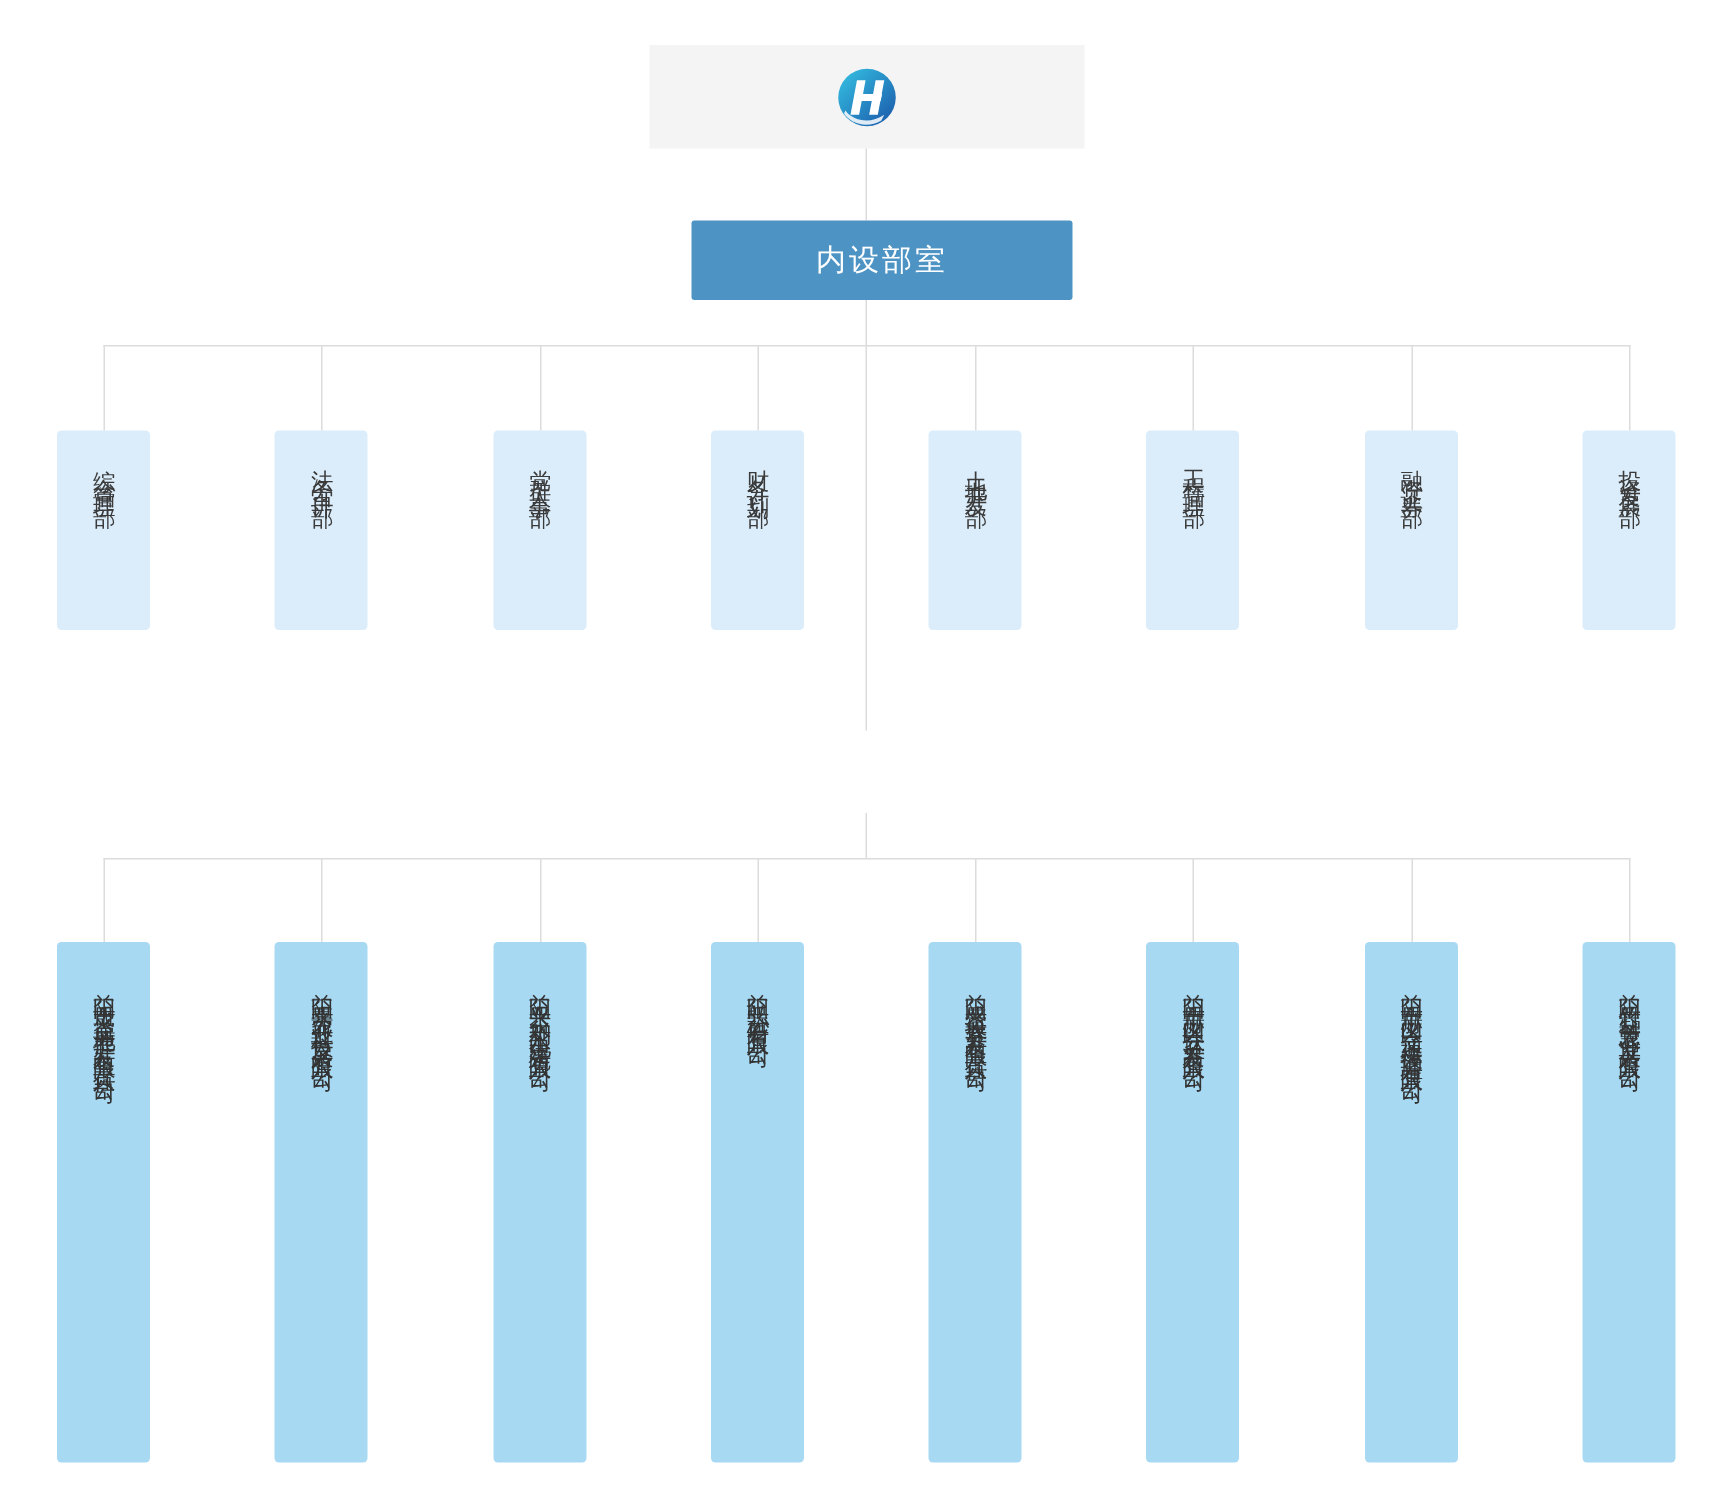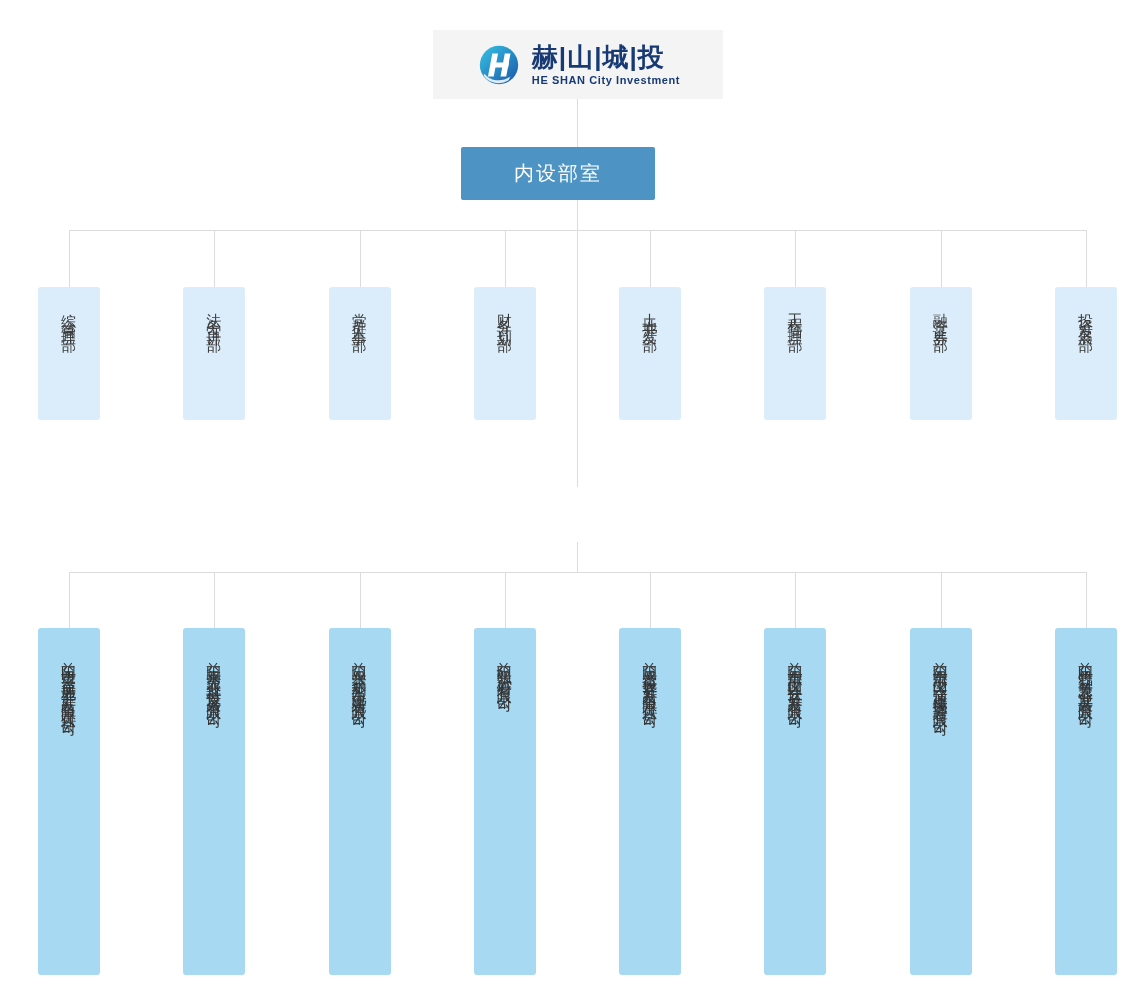--- a/index.html
+++ b/index.html
@@ -55,21 +55,21 @@
   .vline.logo-stub   { left: 577px; top: 99px;  height: 48px; }
   .vline.center-long { left: 577px; top: 200px; height: 287px; }
   .hline.row1        { left: 69px;  top: 230px; width: 1018px; }
   .vline.h2-stub     { left: 577px; top: 542px; height: 30px; }
   .hline.row2        { left: 69px;  top: 572px; width: 1018px; }
 
   
   .section-header {
     position: absolute;
     left: 461px;
-    width: 194px;
+    width: 254px;
     background: #4d93c4;
     color: #ffffff;
     display: flex;
     align-items: center;
     justify-content: center;
     font-size: 20px;
     font-weight: 500;
     letter-spacing: 2px;
     border-radius: 2px;
   }
@@ -138,24 +138,20 @@
           <stop offset="0" stop-color="#35c4e4"></stop>
           <stop offset="1" stop-color="#1a55a8"></stop>
         </linearGradient>
       </defs>
       <circle cx="24" cy="24" r="20" fill="url(#lg)"></circle>
       <path d="M9 33 C14 40 26 43 36 36 L34 40 C24 46 12 42 8 35 Z" fill="#ffffff" opacity="0.85"></path>
       <path d="M17 12 l6 0 -4.5 24 -6 0 z" fill="#ffffff"></path>
       <path d="M30 12 l6 0 -4.5 24 -6 0 z" fill="#ffffff"></path>
       <path d="M16.5 21.5 l18 0 -1 5 -18 0 z" fill="#ffffff"></path>
     </svg>
-    <div class="logo-text">
-      <div class="logo-title">赫|山|城|投</div>
-      <div class="logo-subtitle">HE SHAN City Investment</div>
-    </div>
   </div>
 
   <div class="vline logo-stub"></div>
   <div class="vline center-long"></div>
   <div class="hline row1"></div>
   <div class="vline h2-stub"></div>
   <div class="hline row2"></div>
 
   <div class="section-header h1">内设部室</div>
 

